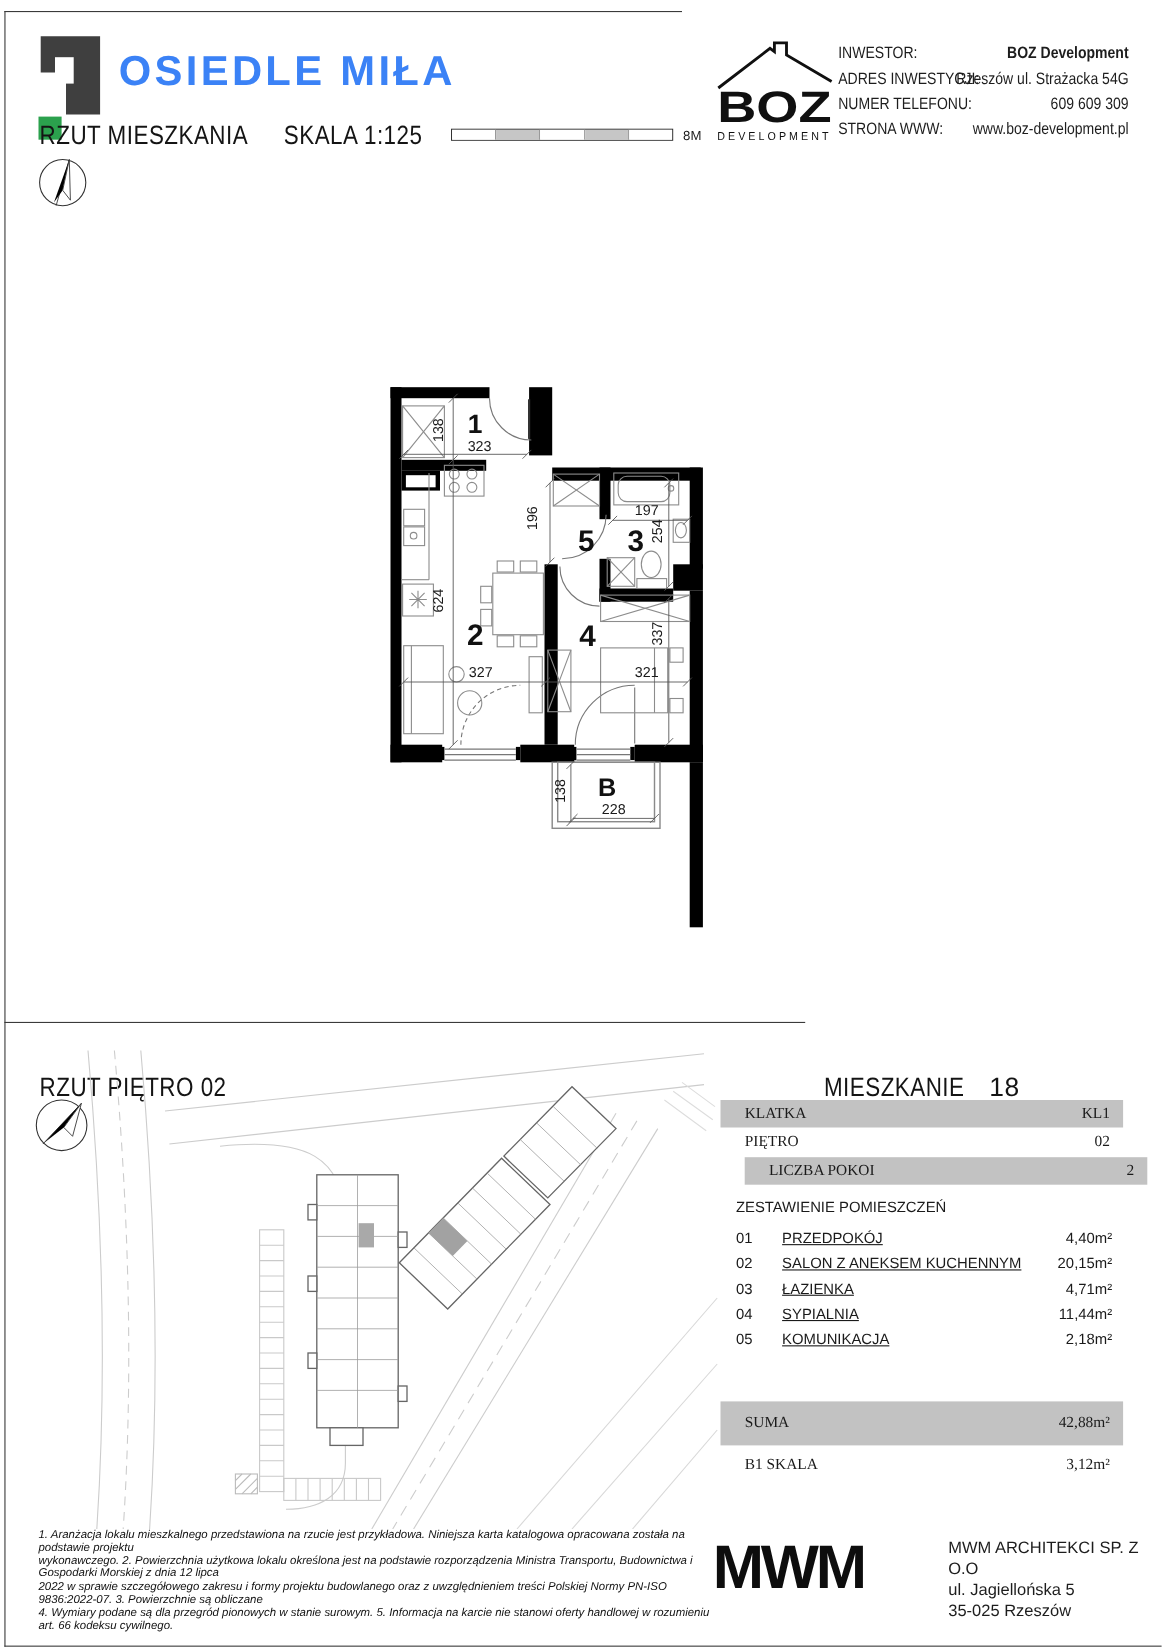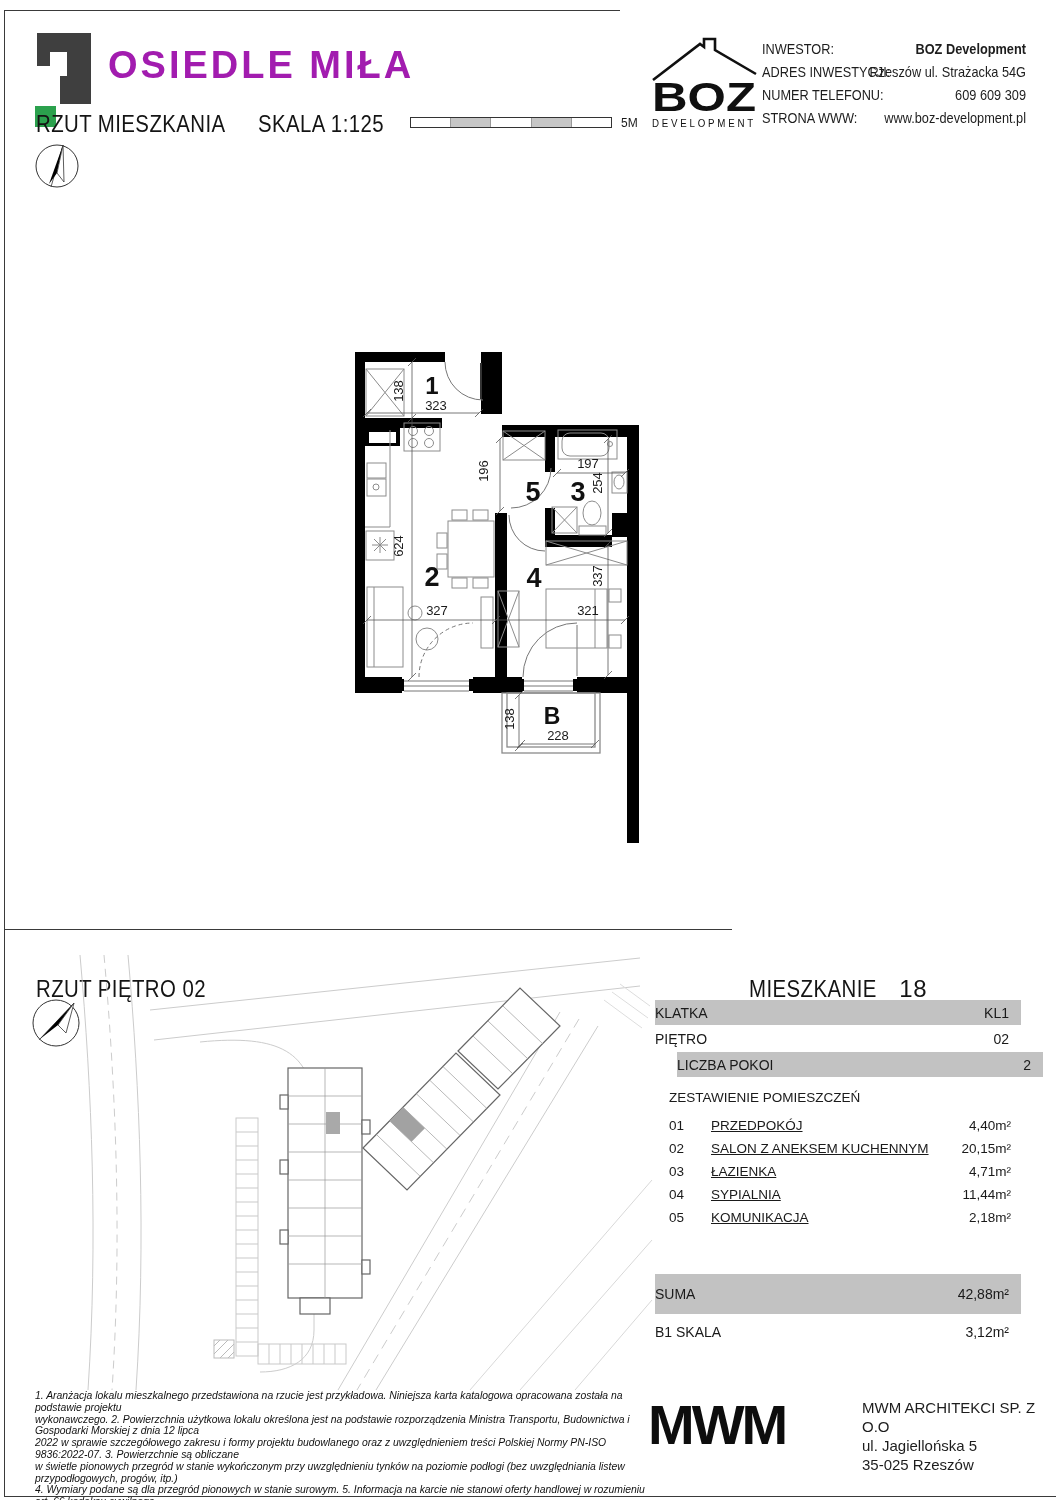--- a/index.html
+++ b/index.html
@@ -2,30 +2,30 @@
 <html><head>
 <meta charset="utf-8">
 <style>
   html,body{margin:0;padding:0;background:#e8e8e8;}
   .page{position:relative;width:1060px;height:1500px;background:#ffffff;overflow:hidden;
         font-family:"Liberation Sans",sans-serif;color:#1a1a1a;}
   .abs{position:absolute;}
   .rule{background:#3a3a3a;}
   .cond{transform:scaleX(.85);transform-origin:0 50%;}
   .condR{transform:scaleX(.85);transform-origin:100% 50%;}
-  .h1{font-size:38px;font-weight:700;letter-spacing:3px;color:#a21caf;}
+  .h1{font-size:38px;font-weight:700;letter-spacing:3px;color:#3b82f6;}
   .h2{font-size:24px;font-weight:500;letter-spacing:.5px;color:#141414;white-space:nowrap;}
   .lbl{font-size:15px;color:#1d1d1d;white-space:nowrap;}
   .val{font-size:15px;color:#1d1d1d;white-space:nowrap;text-align:right;}
   .scalebar{display:flex;border:1px solid #333;height:11px;width:202px;box-sizing:border-box;}
   .scalebar div{flex:1;}
   .sb-w{background:#ffffff;border-right:1px solid #999;}
   .sb-g{background:#c6c6c6;border-right:1px solid #999;}
   .table-row{display:flex;align-items:center;justify-content:space-between;
-             padding:0 12px 0 0;box-sizing:border-box;font-size:14px;}
+             padding:0 12px 0 22px;box-sizing:border-box;font-size:14px;font-family:Liberation Serif, serif;}
   .gray{background:#c2c2c2;}
   .room-row{display:flex;font-size:13.5px;line-height:23px;gap:12px;}
   .room-no{width:30px;}
   .room-name{flex:1;text-decoration:underline;}
   .room-area{text-align:center;}
   .notes{font-size:10.4px;line-height:11.8px;font-style:italic;color:#111;}
   .mwm{font-size:56px;font-weight:700;letter-spacing:-3px;color:#0d0d0d;text-align:center;}
   .arch{font-size:15px;line-height:19px;color:#1d1d1d;}
   svg text{font-family:"Liberation Sans",sans-serif;}
 </style>
@@ -49,21 +49,21 @@
   <div class="abs h2 cond" style="left:36px;top:110px;">RZUT MIESZKANIA</div>
   <div class="abs h2 cond" style="left:258px;top:110px;">SKALA 1:125</div>
 
   <div class="abs scalebar" style="left:410px;top:117px;">
     <div class="sb-w"></div>
       <div class="sb-g"></div>
       <div class="sb-w"></div>
       <div class="sb-g"></div>
       <div class="sb-w" style="border-right:none;"></div>
   </div>
-  <div class="abs" style="left:621px;top:116px;font-size:12px;">5M</div>
+  <div class="abs" style="left:621px;top:116px;font-size:12px;">8M</div>
 
   <svg class="abs" style="left:33px;top:140px;" width="50" height="52" viewBox="0 0 50 52">
     <circle cx="24" cy="26" r="21" fill="none" stroke="#333" stroke-width="1"></circle>
     <line x1="18" y1="47" x2="30" y2="5" stroke="#333" stroke-width="0.8"></line>
     <polygon points="30,5 16,44 24,33" fill="#000"></polygon>
     <polygon points="30,5 24,33 31,42" fill="#fff" stroke="#333" stroke-width="0.8"></polygon>
   </svg>
 
   <svg class="abs" style="left:645px;top:28px;" width="118" height="102" viewBox="0 0 118 102">
     <polyline points="8,52 55,16 59,19 59,11 70,11 70,22 111,46" fill="none" stroke="#101010" stroke-width="2.6"></polyline>
@@ -343,21 +343,20 @@
 
   <div class="abs table-row" style="left:655px;top:1320px;width:366px;height:24px;">
     <span>B1 SKALA</span>
     <span>3,12m²</span>
   </div>
 
   <div class="abs notes" style="left:35px;top:1390px;width:612px;">
     <div>1. Aranżacja lokalu mieszkalnego przedstawiona na rzucie jest przykładowa. Niniejsza karta katalogowa opracowana została na podstawie projektu</div>
     <div>wykonawczego. 2. Powierzchnia użytkowa lokalu określona jest na podstawie rozporządzenia Ministra Transportu, Budownictwa i Gospodarki Morskiej z dnia 12 lipca</div>
     <div>2022 w sprawie szczegółowego zakresu i formy projektu budowlanego oraz z uwzględnieniem treści Polskiej Normy PN-ISO 9836:2022-07. 3. Powierzchnie są obliczane</div>
-    <div>w świetle pionowych przegród w stanie wykończonym przy uwzględnieniu tynków na poziomie podłogi (bez uwzględniania listew przypodłogowych, progów, itp.)</div>
     <div>4. Wymiary podane są dla przegród pionowych w stanie surowym. 5. Informacja na karcie nie stanowi oferty handlowej w rozumieniu art. 66 kodeksu cywilnego.</div>
   </div>
 
   <div class="abs mwm" style="left:648px;top:1392px;">MWM</div>
   <div class="abs arch" style="left:862px;top:1398px;">
     <div>MWM ARCHITEKCI SP. Z O.O</div>
     <div>ul. Jagiellońska 5</div>
     <div>35-025 Rzeszów</div>
   </div>
 

